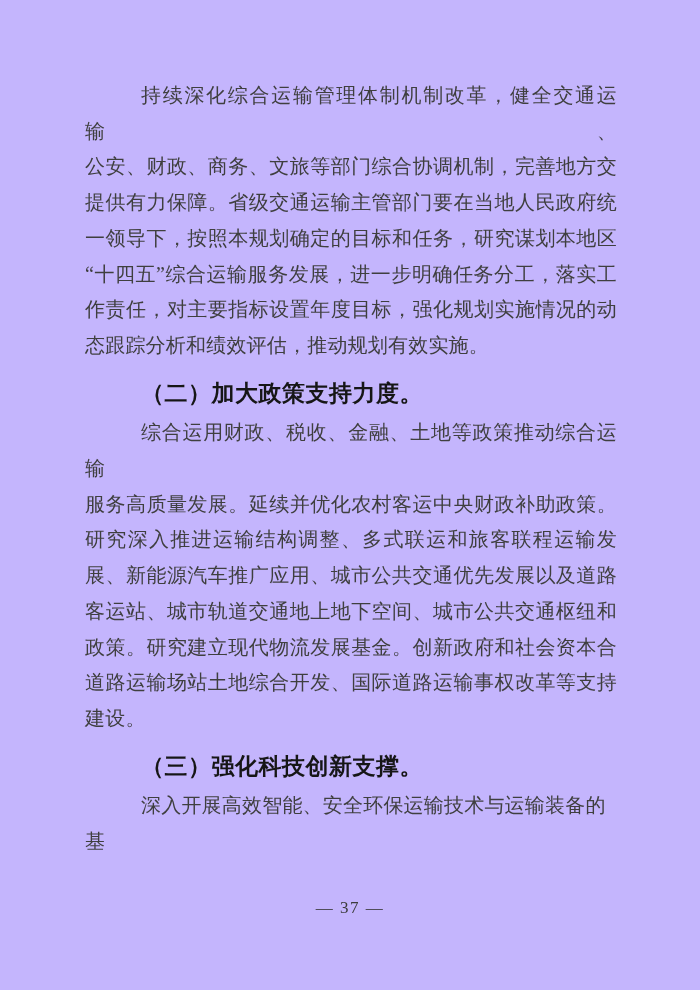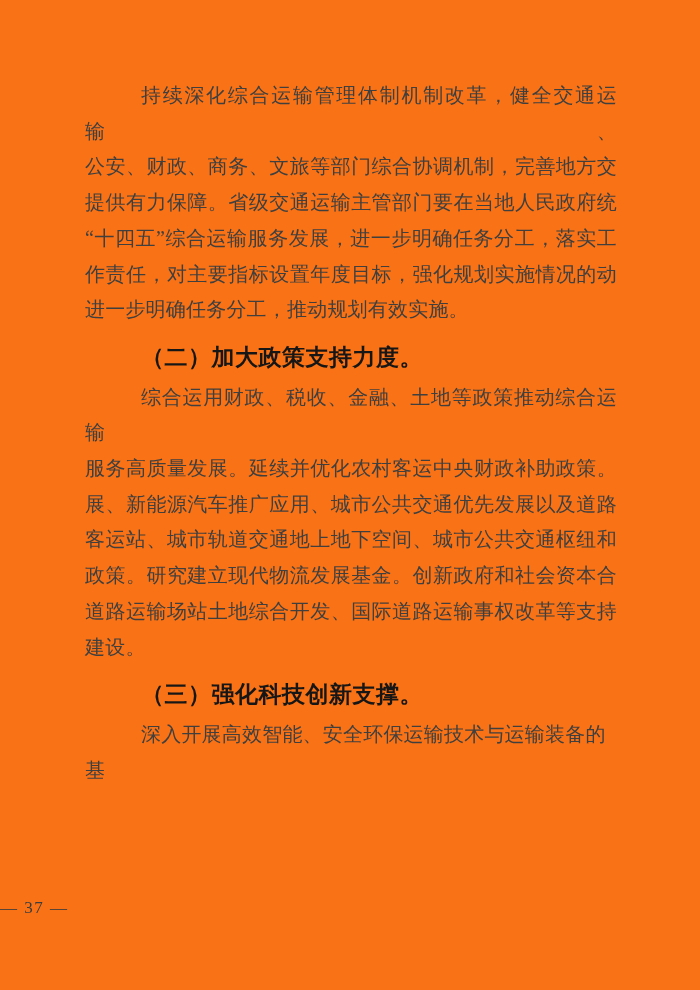--- a/index.html
+++ b/index.html
@@ -10,21 +10,21 @@
     width: 700px;
     height: 990px;
     background: #fbfbfa;
     position: relative;
     overflow: hidden;
     font-family: "Liberation Serif", "DejaVu Serif", serif;
   }
   .page {
     position: absolute;
     inset: 0;
-    background: #f97316;
+    background: #c4b5fd;
   }
   .content {
     position: absolute;
     left: 85px;
     top: 78px;
     width: 532px;
   }
   .line {
     font-size: 20px;
     line-height: 35.7px;
@@ -47,40 +47,42 @@
     color: #161616;
     text-indent: 56px;
     margin: 12px 0 4px 0;
     letter-spacing: 0.5px;
   }
   .page-number {
     position: absolute;
     top: 898px;
     left: 0;
     width: 700px;
-    text-align: left;
+    text-align: center;
     font-size: 17px;
     color: #3c3c3c;
     letter-spacing: 1.5px;
   }
 </style>
 </head>
 <body>
 
 <div class="page">
   <div class="content" id="doc-body">
       <div class="line first">持续深化综合运输管理体制机制改革，健全交通运输、</div>
       <div class="line">公安、财政、商务、文旅等部门综合协调机制，完善地方交</div>
       <div class="line">提供有力保障。省级交通运输主管部门要在当地人民政府统</div>
+      <div class="line">一领导下，按照本规划确定的目标和任务，研究谋划本地区</div>
       <div class="line">“十四五”综合运输服务发展，进一步明确任务分工，落实工</div>
       <div class="line">作责任，对主要指标设置年度目标，强化规划实施情况的动</div>
-      <div class="line last">进一步明确任务分工，推动规划有效实施。</div>
+      <div class="line last">态跟踪分析和绩效评估，推动规划有效实施。</div>
       <div class="heading">（二）加大政策支持力度。</div>
       <div class="line first">综合运用财政、税收、金融、土地等政策推动综合运输</div>
       <div class="line">服务高质量发展。延续并优化农村客运中央财政补助政策。</div>
+      <div class="line">研究深入推进运输结构调整、多式联运和旅客联程运输发</div>
       <div class="line">展、新能源汽车推广应用、城市公共交通优先发展以及道路</div>
       <div class="line">客运站、城市轨道交通地上地下空间、城市公共交通枢纽和</div>
       <div class="line">政策。研究建立现代物流发展基金。创新政府和社会资本合</div>
       <div class="line">道路运输场站土地综合开发、国际道路运输事权改革等支持</div>
       <div class="line last">建设。</div>
       <div class="heading">（三）强化科技创新支撑。</div>
       <div class="line first last">深入开展高效智能、安全环保运输技术与运输装备的基</div>
     </div>
   <div class="page-number">— 37 —</div>
 </div>

